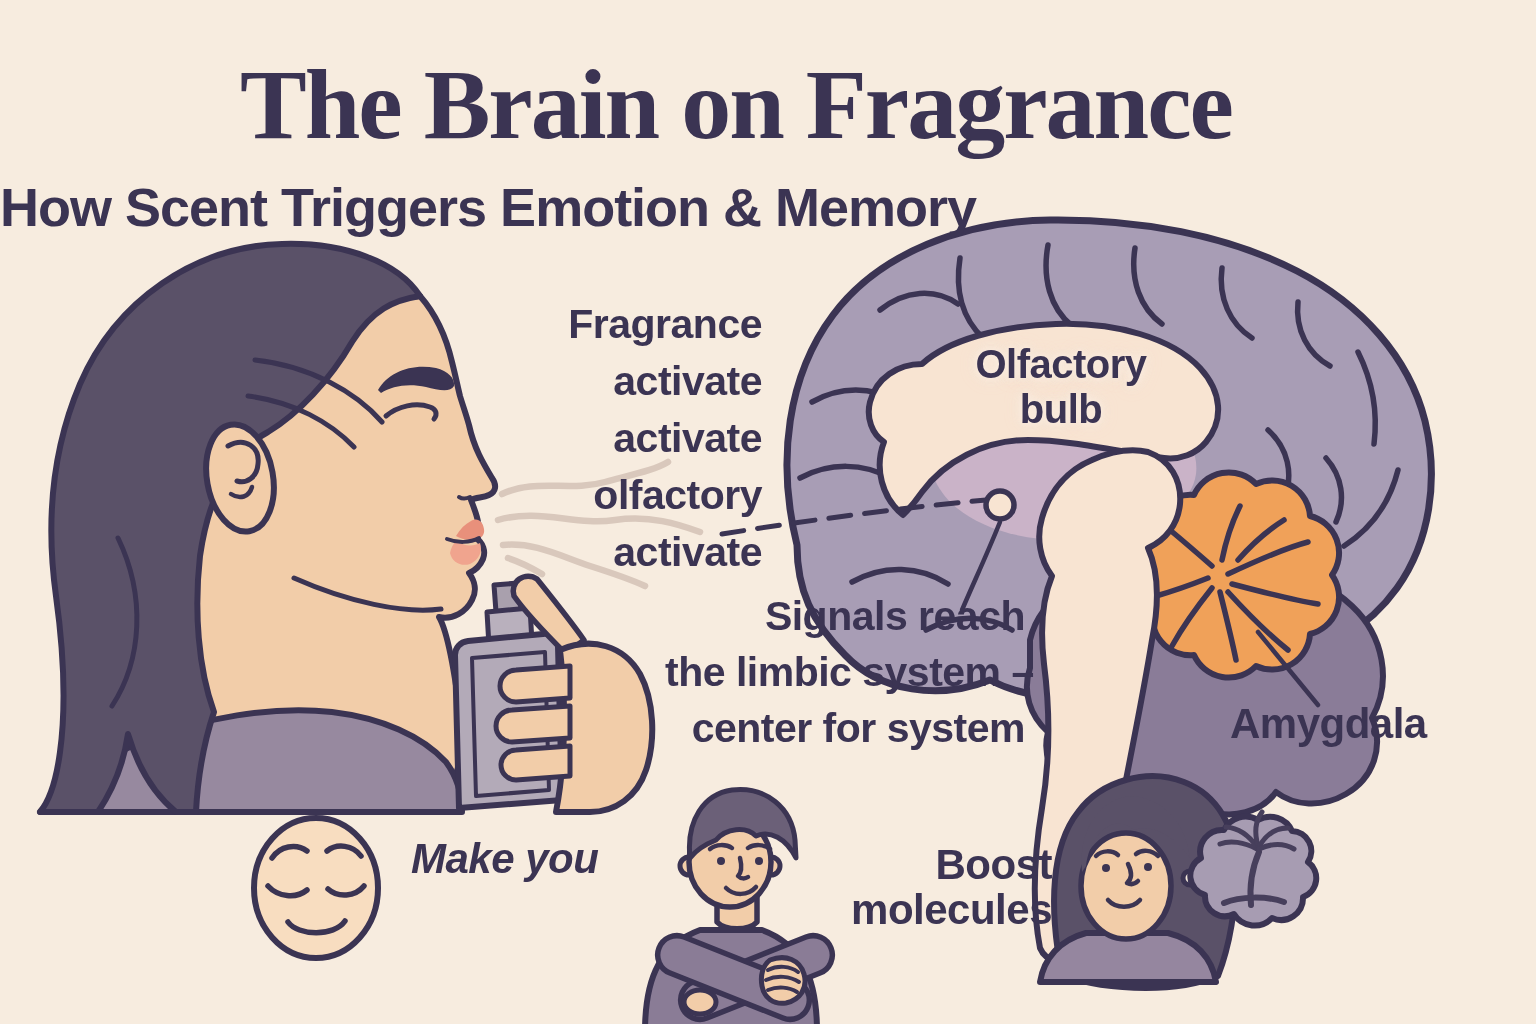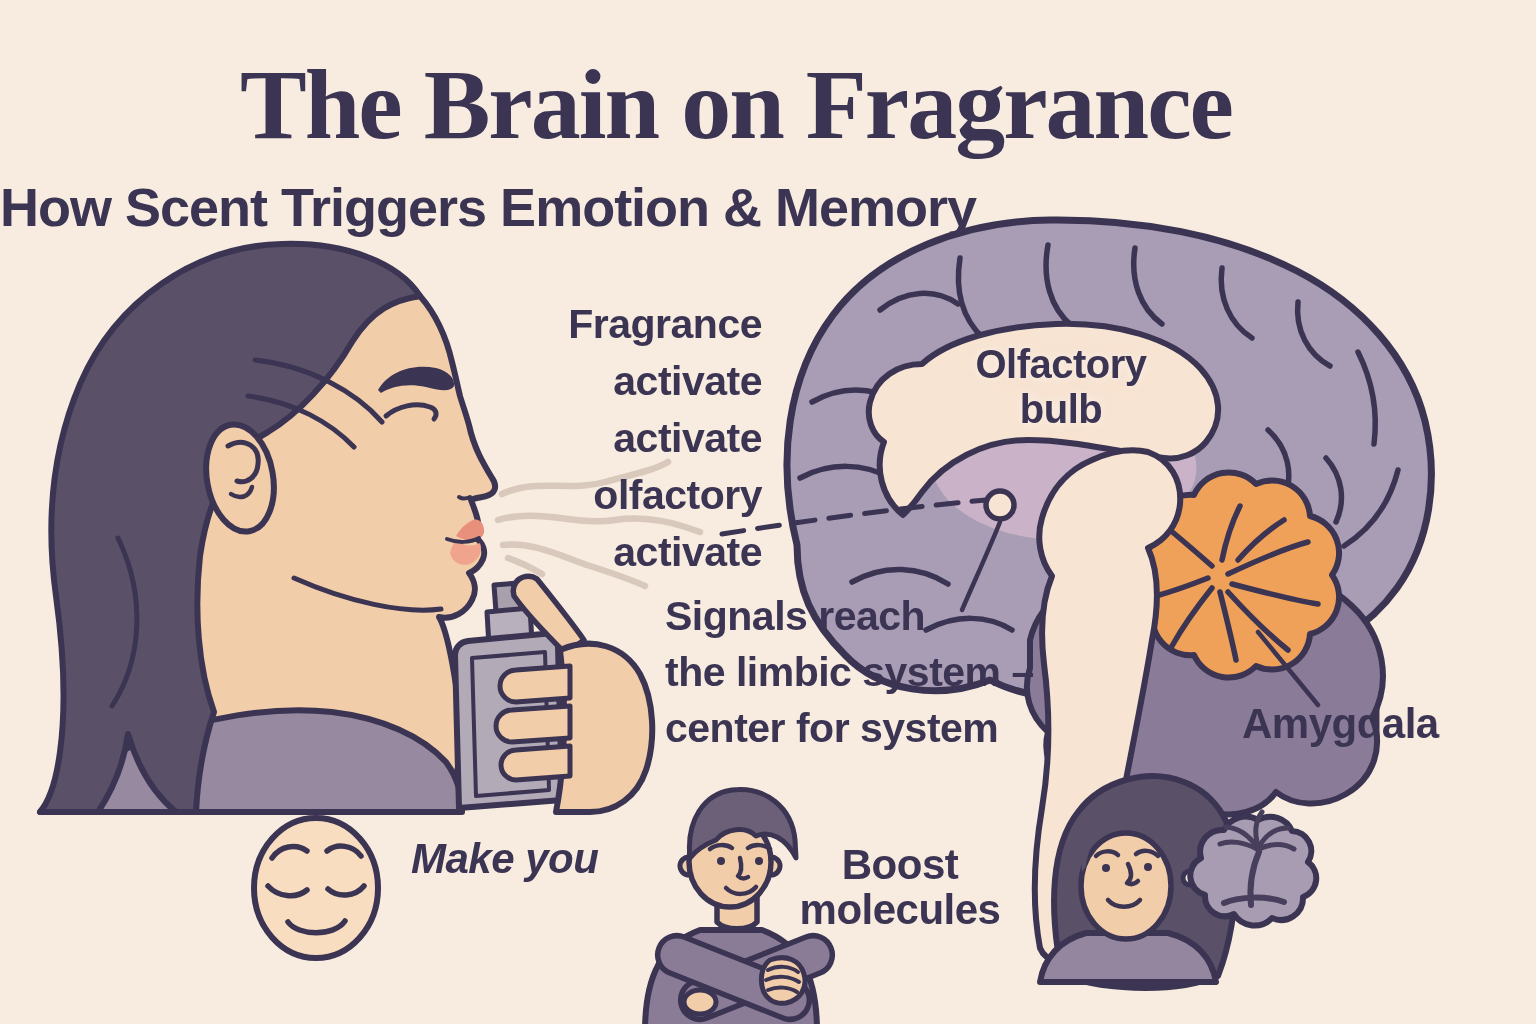--- a/index.html
+++ b/index.html
@@ -23,24 +23,24 @@
   .subtitle{
     top:126px;left:0;width:1500px;
     font-size:54px;line-height:72px;letter-spacing:-1px;
   }
   .frag-label{top:248px;right:774px;text-align:right;font-size:41px;line-height:57px;letter-spacing:-.5px;margin-top:48px;}
   .olf-label{
     top:342px;left:929px;width:264px;text-align:center;
     font-size:40px;line-height:45px;letter-spacing:-.5px;
     text-shadow:0 0 6px rgba(250,236,224,.95),0 0 12px rgba(250,236,224,.9),0 0 18px rgba(250,236,224,.8);
   }
-  .signals-label{top:588px;left:665px;width:360px;text-align:left;font-size:41px;line-height:56px;letter-spacing:-.5px;}
-  .amygdala-label{top:700px;left:1230px;font-size:42px;letter-spacing:-.5px;margin-left:12px;}
+  .signals-label{top:588px;left:665px;width:360px;text-align:right;font-size:41px;line-height:56px;letter-spacing:-.5px;}
+  .amygdala-label{top:700px;left:1230px;font-size:42px;letter-spacing:-.5px;}
   .calmer-label{top:836px;left:411px;font-size:42px;line-height:46px;letter-spacing:-.5px;font-style:italic;}
-  .confidence-label{top:842px;left:775px;width:250px;text-align:center;font-size:42px;line-height:45px;letter-spacing:-.5px;}
+  .confidence-label{top:842px;left:802px;width:250px;text-align:right;font-size:42px;line-height:45px;letter-spacing:-.5px;}
 
   
   .ol{stroke:var(--ink,#3b3453);stroke-linecap:round;stroke-linejoin:round;}
   .nofill{fill:none;}
   .hairF{fill:var(--hair,#5a5168);}
   .skinF{fill:var(--skin,#f2cda9);}
   .iskinF{fill:var(--icon-skin,#f8ddc0);}
   .shirtF{fill:var(--shirt,#97899f);}
   .mshirtF{fill:var(--man-shirt,#8a7c96);}
   .wshirtF{fill:var(--woman2-shirt,#95869f);}

